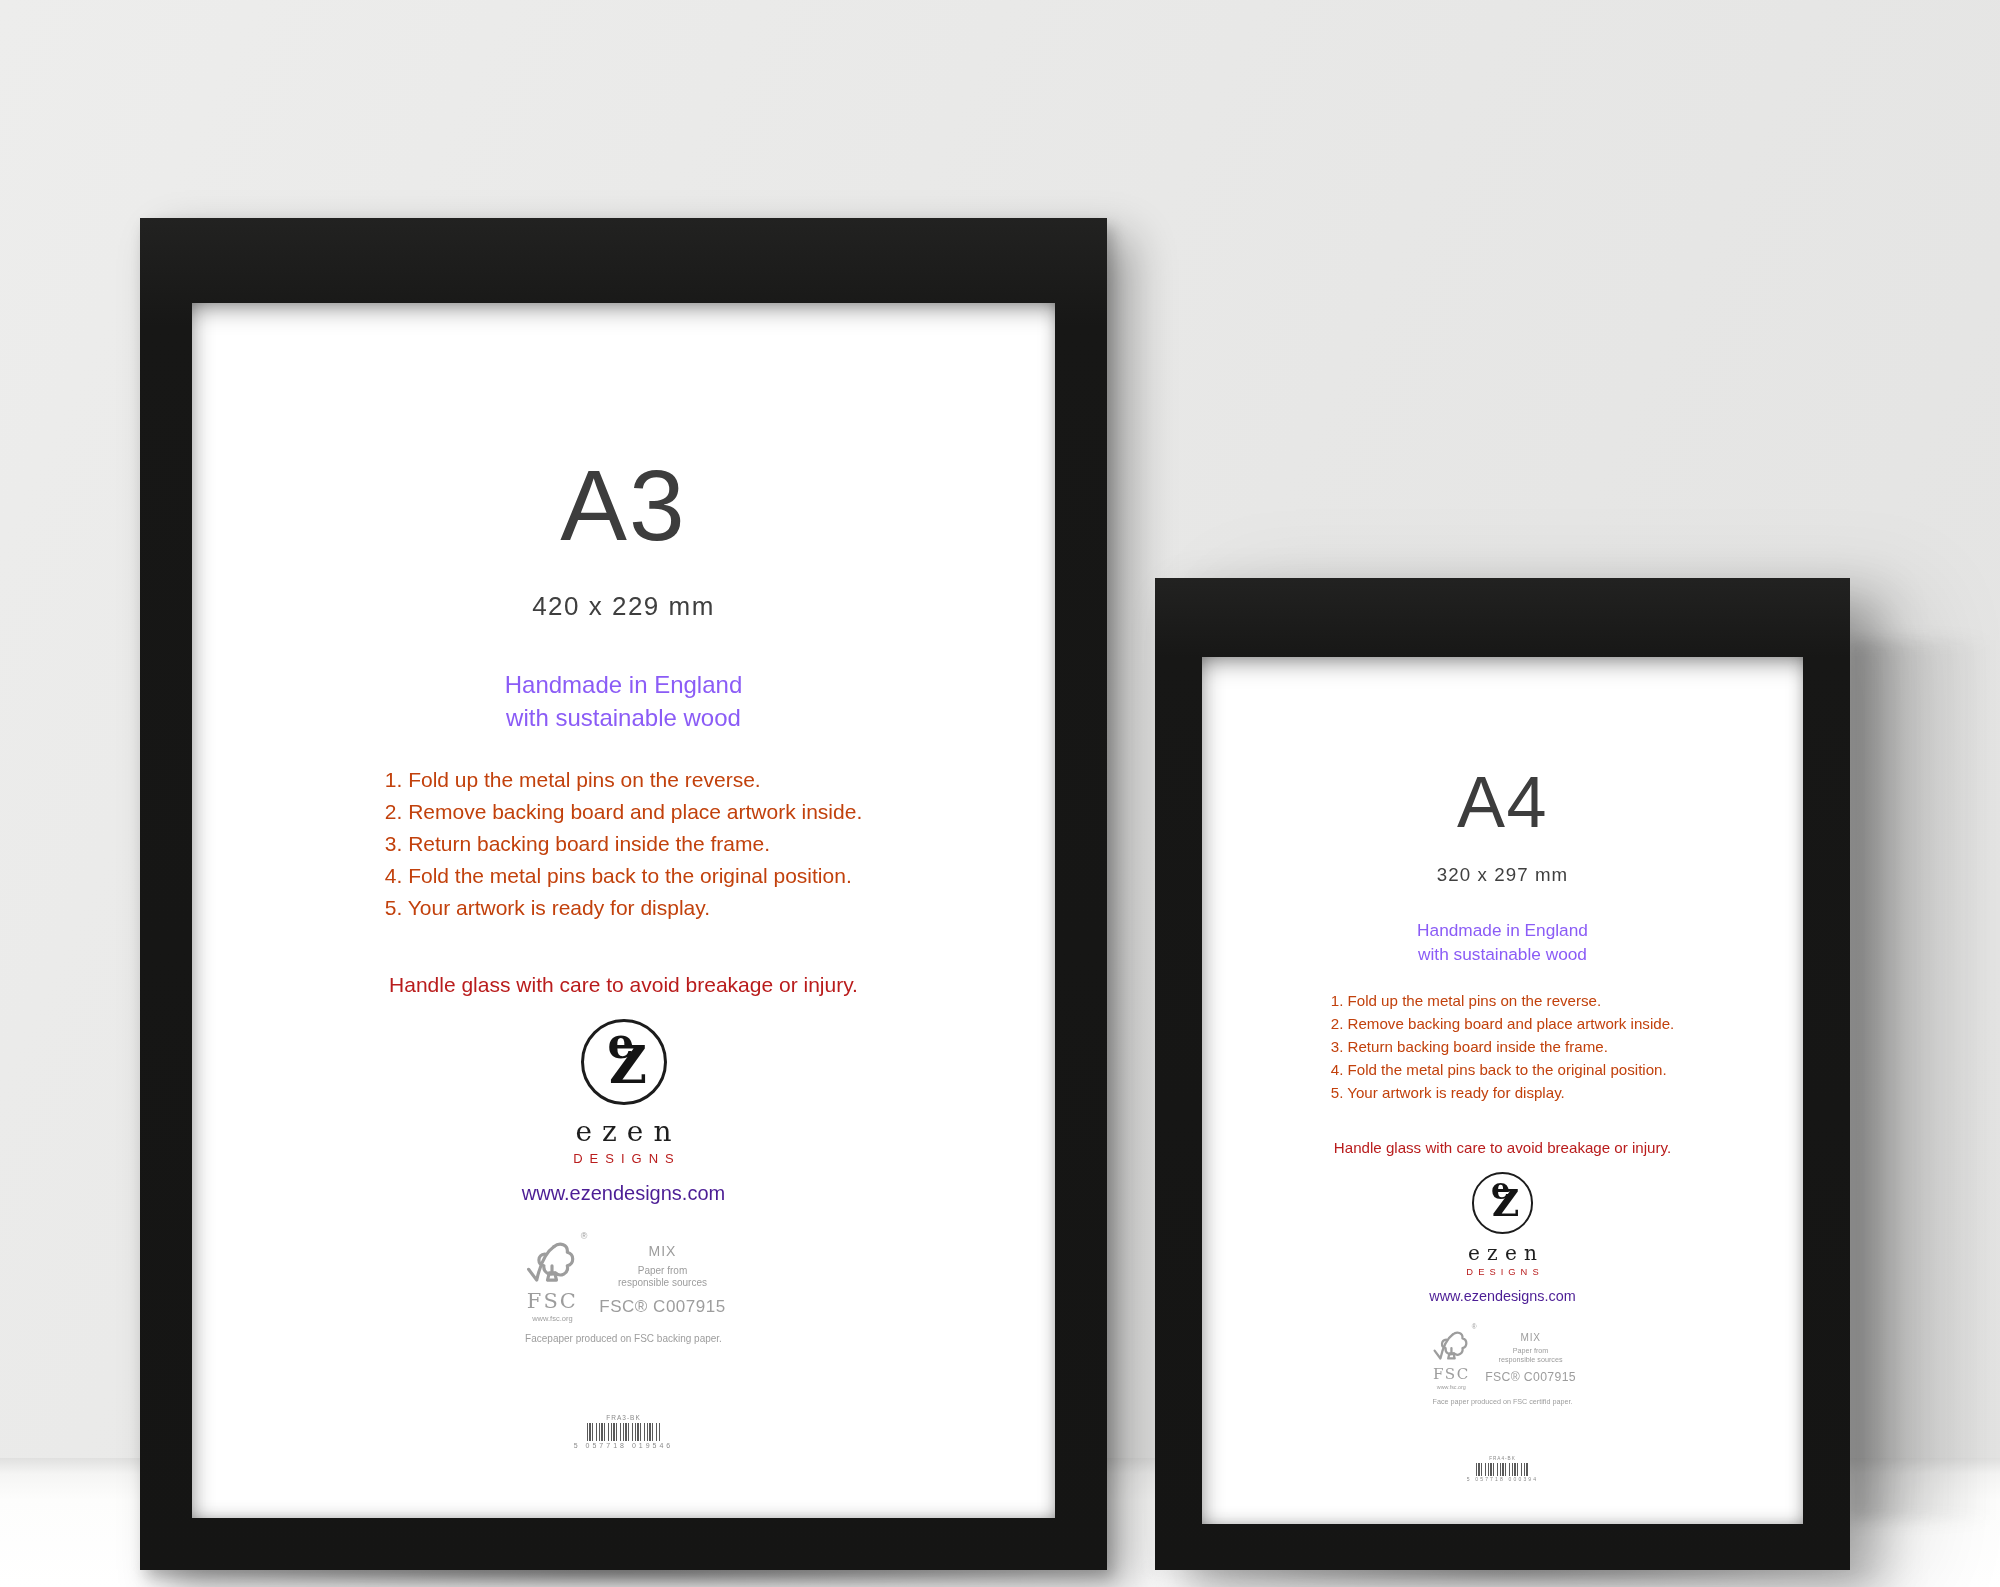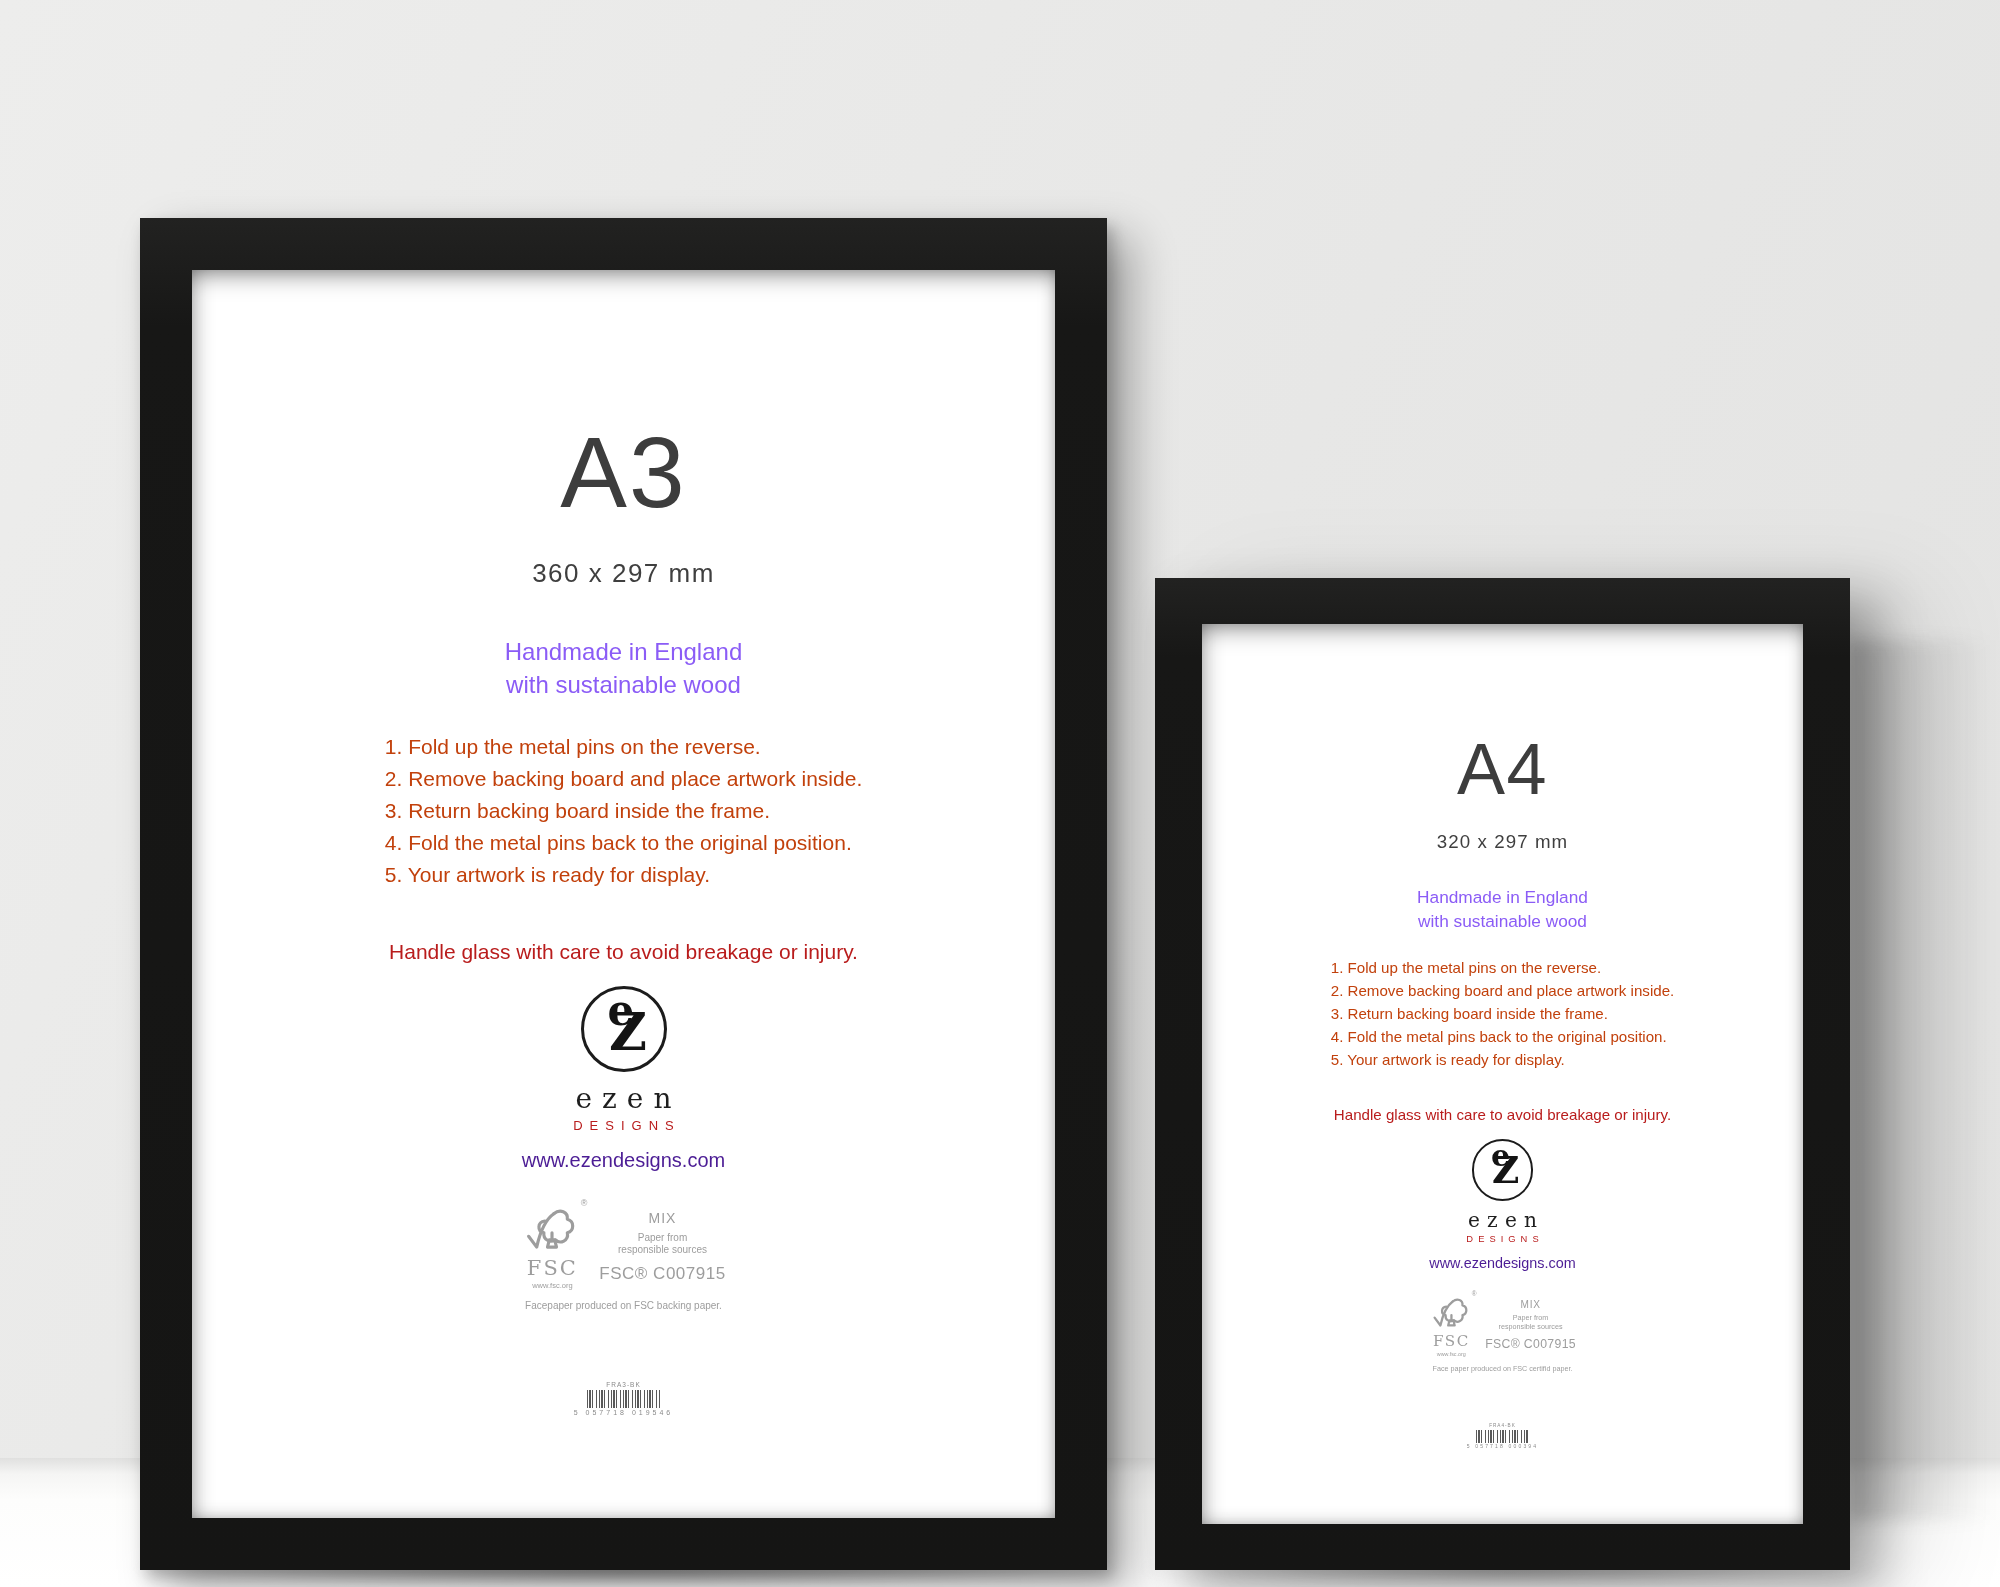--- a/index.html
+++ b/index.html
@@ -17,21 +17,21 @@
 
   .frame{position:absolute;background:linear-gradient(180deg,#222221 0%,#171716 8%,#151514 100%);}
   .frame-a3{left:140px;top:218px;width:967px;height:1352px;
             box-shadow:24px 20px 42px rgba(0,0,0,.32), 6px 8px 14px rgba(0,0,0,.22);}
   .frame-a4{left:1155px;top:578px;width:695px;height:992px;
             box-shadow:28px 22px 46px rgba(0,0,0,.30), 70px 14px 90px rgba(0,0,0,.10);}
   .paper{position:absolute;background:#ffffff;
          box-shadow:inset 0 18px 24px -15px rgba(0,0,0,.50),
                     inset 16px 0 22px -15px rgba(0,0,0,.32),
                     inset -12px 0 18px -13px rgba(0,0,0,.28),
-                    inset 0 -12px 18px -13px rgba(0,0,0,.30);}
+                    inset 0 -12px 18px -13px rgba(0,0,0,.30);margin-top:33px;}
   .frame-a3 .paper{left:52px;top:52px;right:52px;bottom:52px;}
   .frame-a4 .paper{left:47px;top:46px;right:47px;bottom:46px;}
 
   .content{--s:1;position:absolute;inset:0;display:flex;flex-direction:column;align-items:center;
            text-align:center;color:#4a4a4a;overflow:hidden;}
   .content-a4{--s:0.72;}
 
   .p-title{margin-top:calc(var(--s)*152px);font-size:calc(var(--s)*100px);line-height:1;
            font-weight:300;color:#3d3d3d;letter-spacing:calc(var(--s)*2px);}
   .p-size{margin-top:calc(var(--s)*36px);font-size:calc(var(--s)*26px);color:#3f3f3f;
@@ -80,21 +80,21 @@
 <div class="scene">
   <div class="floor"></div>
   <div class="wall-shade"></div>
   <div class="contact-shadow cs-a3"></div>
   <div class="contact-shadow cs-a4"></div>
 
   <div class="frame frame-a3">
     <div class="paper">
       <div class="content">
         <div class="p-title">A3</div>
-        <div class="p-size">360 x 297 mm</div>
+        <div class="p-size">420 x 229 mm</div>
         <div class="p-made">
           <div>Handmade in England</div>
           <div>with sustainable wood</div>
         </div>
         <ul class="p-list">
           <li>1. Fold up the metal pins on the reverse.</li>
           <li>2. Remove backing board and place artwork inside.</li>
           <li>3. Return backing board inside the frame.</li>
           <li>4. Fold the metal pins back to the original position.</li>
           <li>5. Your artwork is ready for display.</li>

